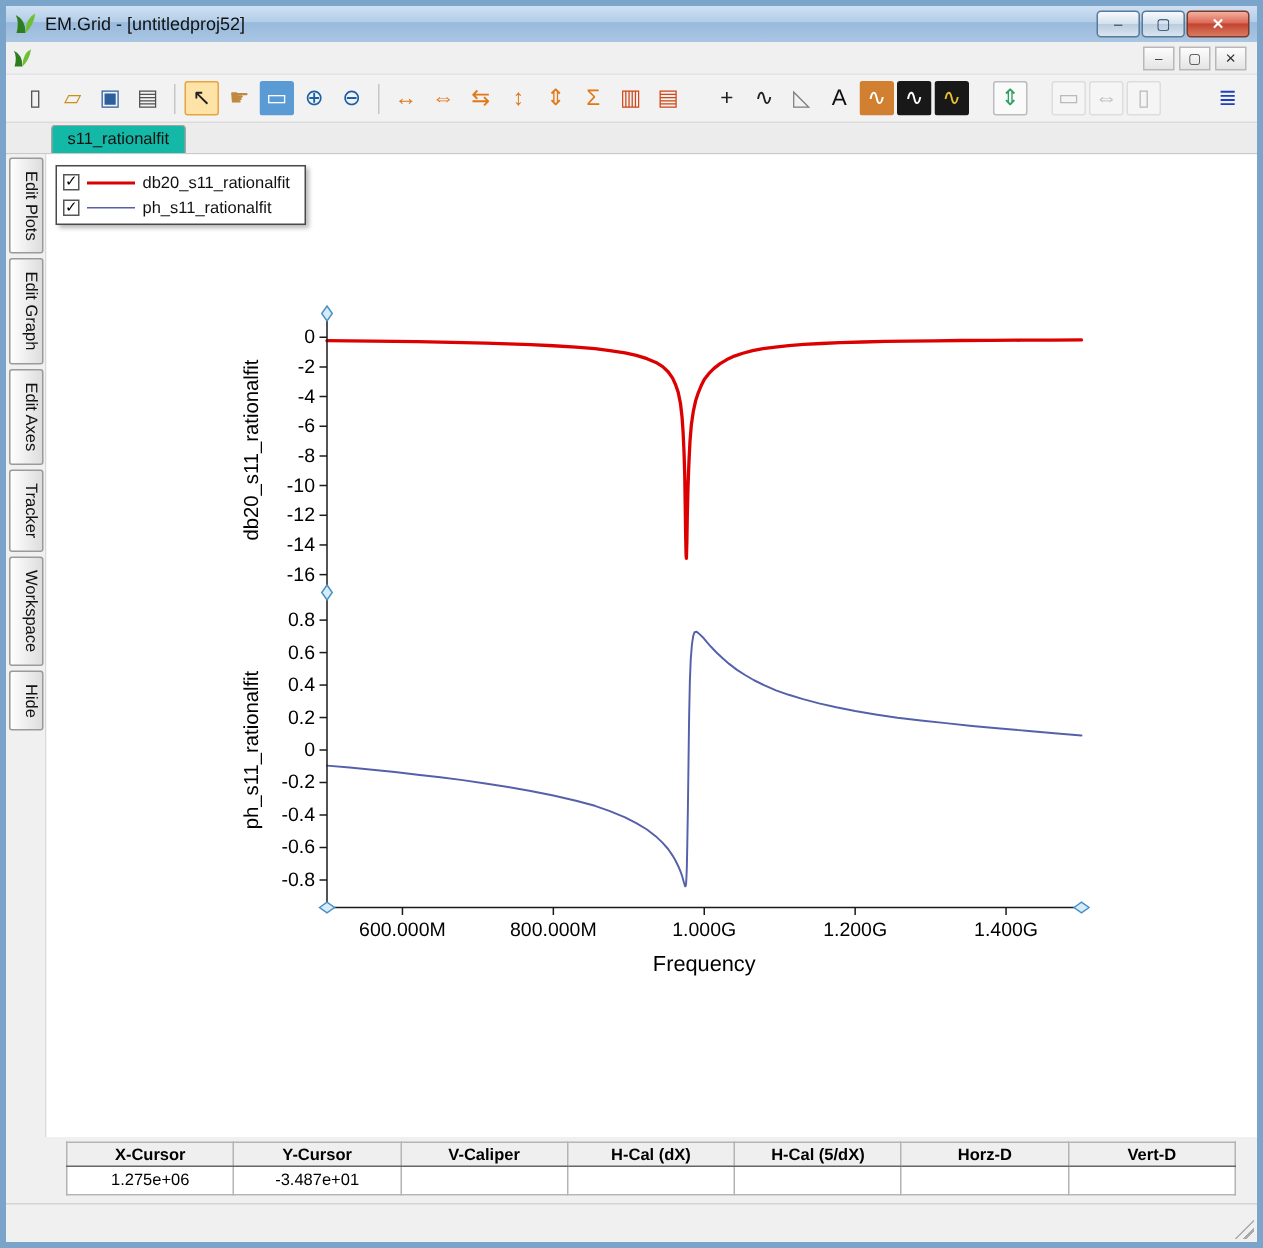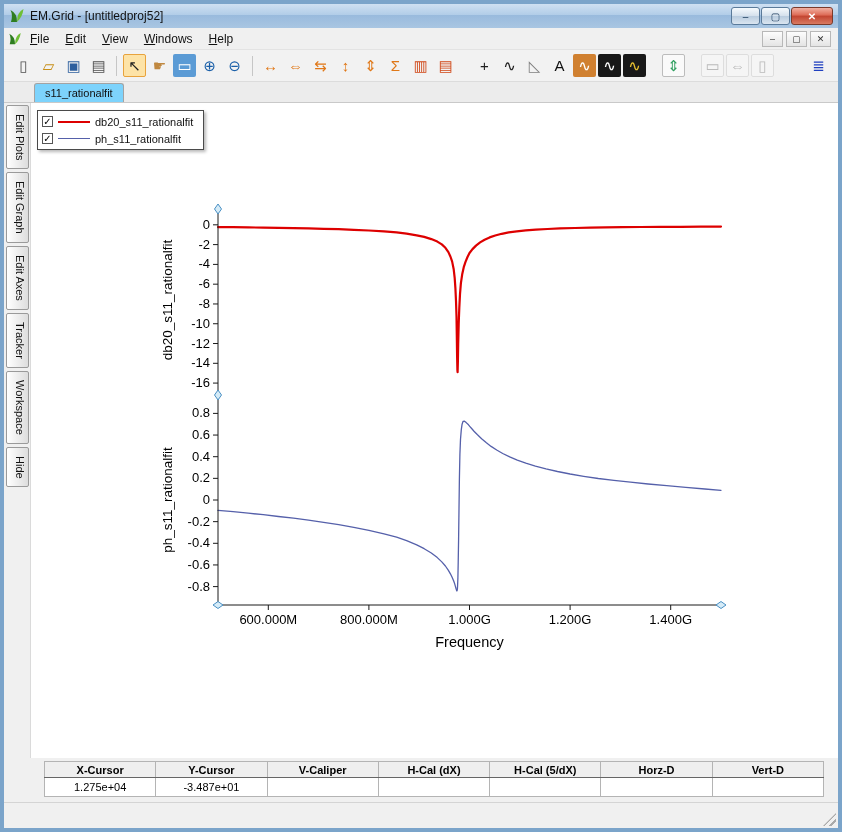--- a/index.html
+++ b/index.html
@@ -19,21 +19,21 @@
   .mdi-btn{width:21px;height:16px;border:1px solid #b8b8b8;background:linear-gradient(#fdfdfd,#e4e4e4);font-size:9px;display:flex;align-items:center;justify-content:center;color:#333;}
   .toolbar{height:32px;background:#f2f2f2;border-bottom:1px solid #dcdcdc;display:flex;align-items:center;padding:0 8px;gap:2px;flex:0 0 auto;}
   .tb-btn{width:23px;height:23px;display:flex;align-items:center;justify-content:center;font-size:15px;line-height:1;border:1px solid transparent;border-radius:2px;flex:0 0 auto;cursor:default;}
   .tb-btn.selected{background:#fde3a7;border-color:#e8a33d;}
   .tb-btn.boxed{border-color:#bcbcbc;background:#fafafa;}
   .tb-btn.disabled{opacity:.38;}
   .tb-sep{width:1px;height:20px;background:#c6c6c6;margin:0 4px;flex:0 0 auto;}
   .tb-gap{width:12px;flex:0 0 auto;}
   .tb-flex{flex:1 1 auto;}
   .tabbar{height:21px;background:#ececec;display:flex;align-items:flex-end;padding-left:30px;border-bottom:1px solid #c9c9c9;flex:0 0 auto;}
-  .tab{background:#7dd3fc;border:1px solid #a3a3a3;border-bottom:none;border-radius:3px 3px 0 0;padding:3px 10px;font-size:11px;color:#111;}
+  .tab{background:#14b8a6;border:1px solid #a3a3a3;border-bottom:none;border-radius:3px 3px 0 0;padding:3px 10px;font-size:11px;color:#111;}
   .content{flex:1 1 auto;display:flex;background:#fff;position:relative;min-height:0;}
   .sidebar{width:27px;background:#f0f0f0;display:flex;flex-direction:column;gap:3px;padding-top:2px;border-right:1px solid #dadada;flex:0 0 auto;}
   .side-tab{writing-mode:vertical-rl;width:23px;margin-left:2px;border:1px solid #9a9a9a;border-radius:2px;background:linear-gradient(90deg,#ffffff,#dddddd);padding:8px 2px;font-size:11px;color:#111;cursor:default;}
   .plot-region{flex:1 1 auto;position:relative;background:#fff;}
   .legend{position:absolute;left:6px;top:7px;border:1px solid #4a4a4a;background:#fff;box-shadow:2px 2px 3px rgba(0,0,0,.28);padding:3px 10px 3px 4px;display:flex;flex-direction:column;gap:2px;z-index:2;}
   .legend-item{display:flex;align-items:center;gap:5px;height:15px;}
   .legend-check{width:11px;height:11px;border:1px solid #555;background:#fff;font-size:10px;line-height:10px;text-align:center;color:#000;}
   .legend-line{width:32px;height:0;}
   .legend-label{font-size:11px;color:#111;white-space:nowrap;}
   #plot-svg{position:absolute;left:115px;top:98px;}
@@ -65,27 +65,20 @@
       </div>
   </div>
 
   <div class="menubar">
     <span class="doc-icon">
       <svg width="14" height="14" viewBox="0 0 16 16">
           <path d="M2 14 Q4 7 1.5 2 Q8 5 8 14 Z" fill="#2e7d1f"></path>
           <path d="M8 14 Q8 4 14.5 1 Q13.5 9 8 14 Z" fill="#6fbf35"></path>
         </svg>
     </span>
-    <div id="menu-items" class="menu-items">
-        <div class="menu-item"><u>F</u>ile</div>
-        <div class="menu-item"><u>E</u>dit</div>
-        <div class="menu-item"><u>V</u>iew</div>
-        <div class="menu-item"><u>W</u>indows</div>
-        <div class="menu-item"><u>H</u>elp</div>
-      </div>
     <div id="mdi-buttons" class="mdi-buttons">
         <div class="mdi-btn">–</div>
         <div class="mdi-btn">▢</div>
         <div class="mdi-btn">✕</div>
       </div>
   </div>
 
   <div id="toolbar" class="toolbar">
       <div class="tb-btn" style="color: rgb(80, 80, 80);">▯</div>
       <div class="tb-btn" style="color: rgb(200, 144, 26);">▱</div>
@@ -224,21 +217,21 @@
             <th>Y-Cursor</th>
             <th>V-Caliper</th>
             <th>H-Cal (dX)</th>
             <th>H-Cal (5/dX)</th>
             <th>Horz-D</th>
             <th>Vert-D</th>
           </tr>
         </thead>
       <tbody>
           <tr id="ct-row">
-            <td>1.275e+04</td>
+            <td>1.275e+06</td>
             <td>-3.487e+01</td>
             <td></td>
             <td></td>
             <td></td>
             <td></td>
             <td></td>
           </tr>
         </tbody>
     </table>
   </div>

